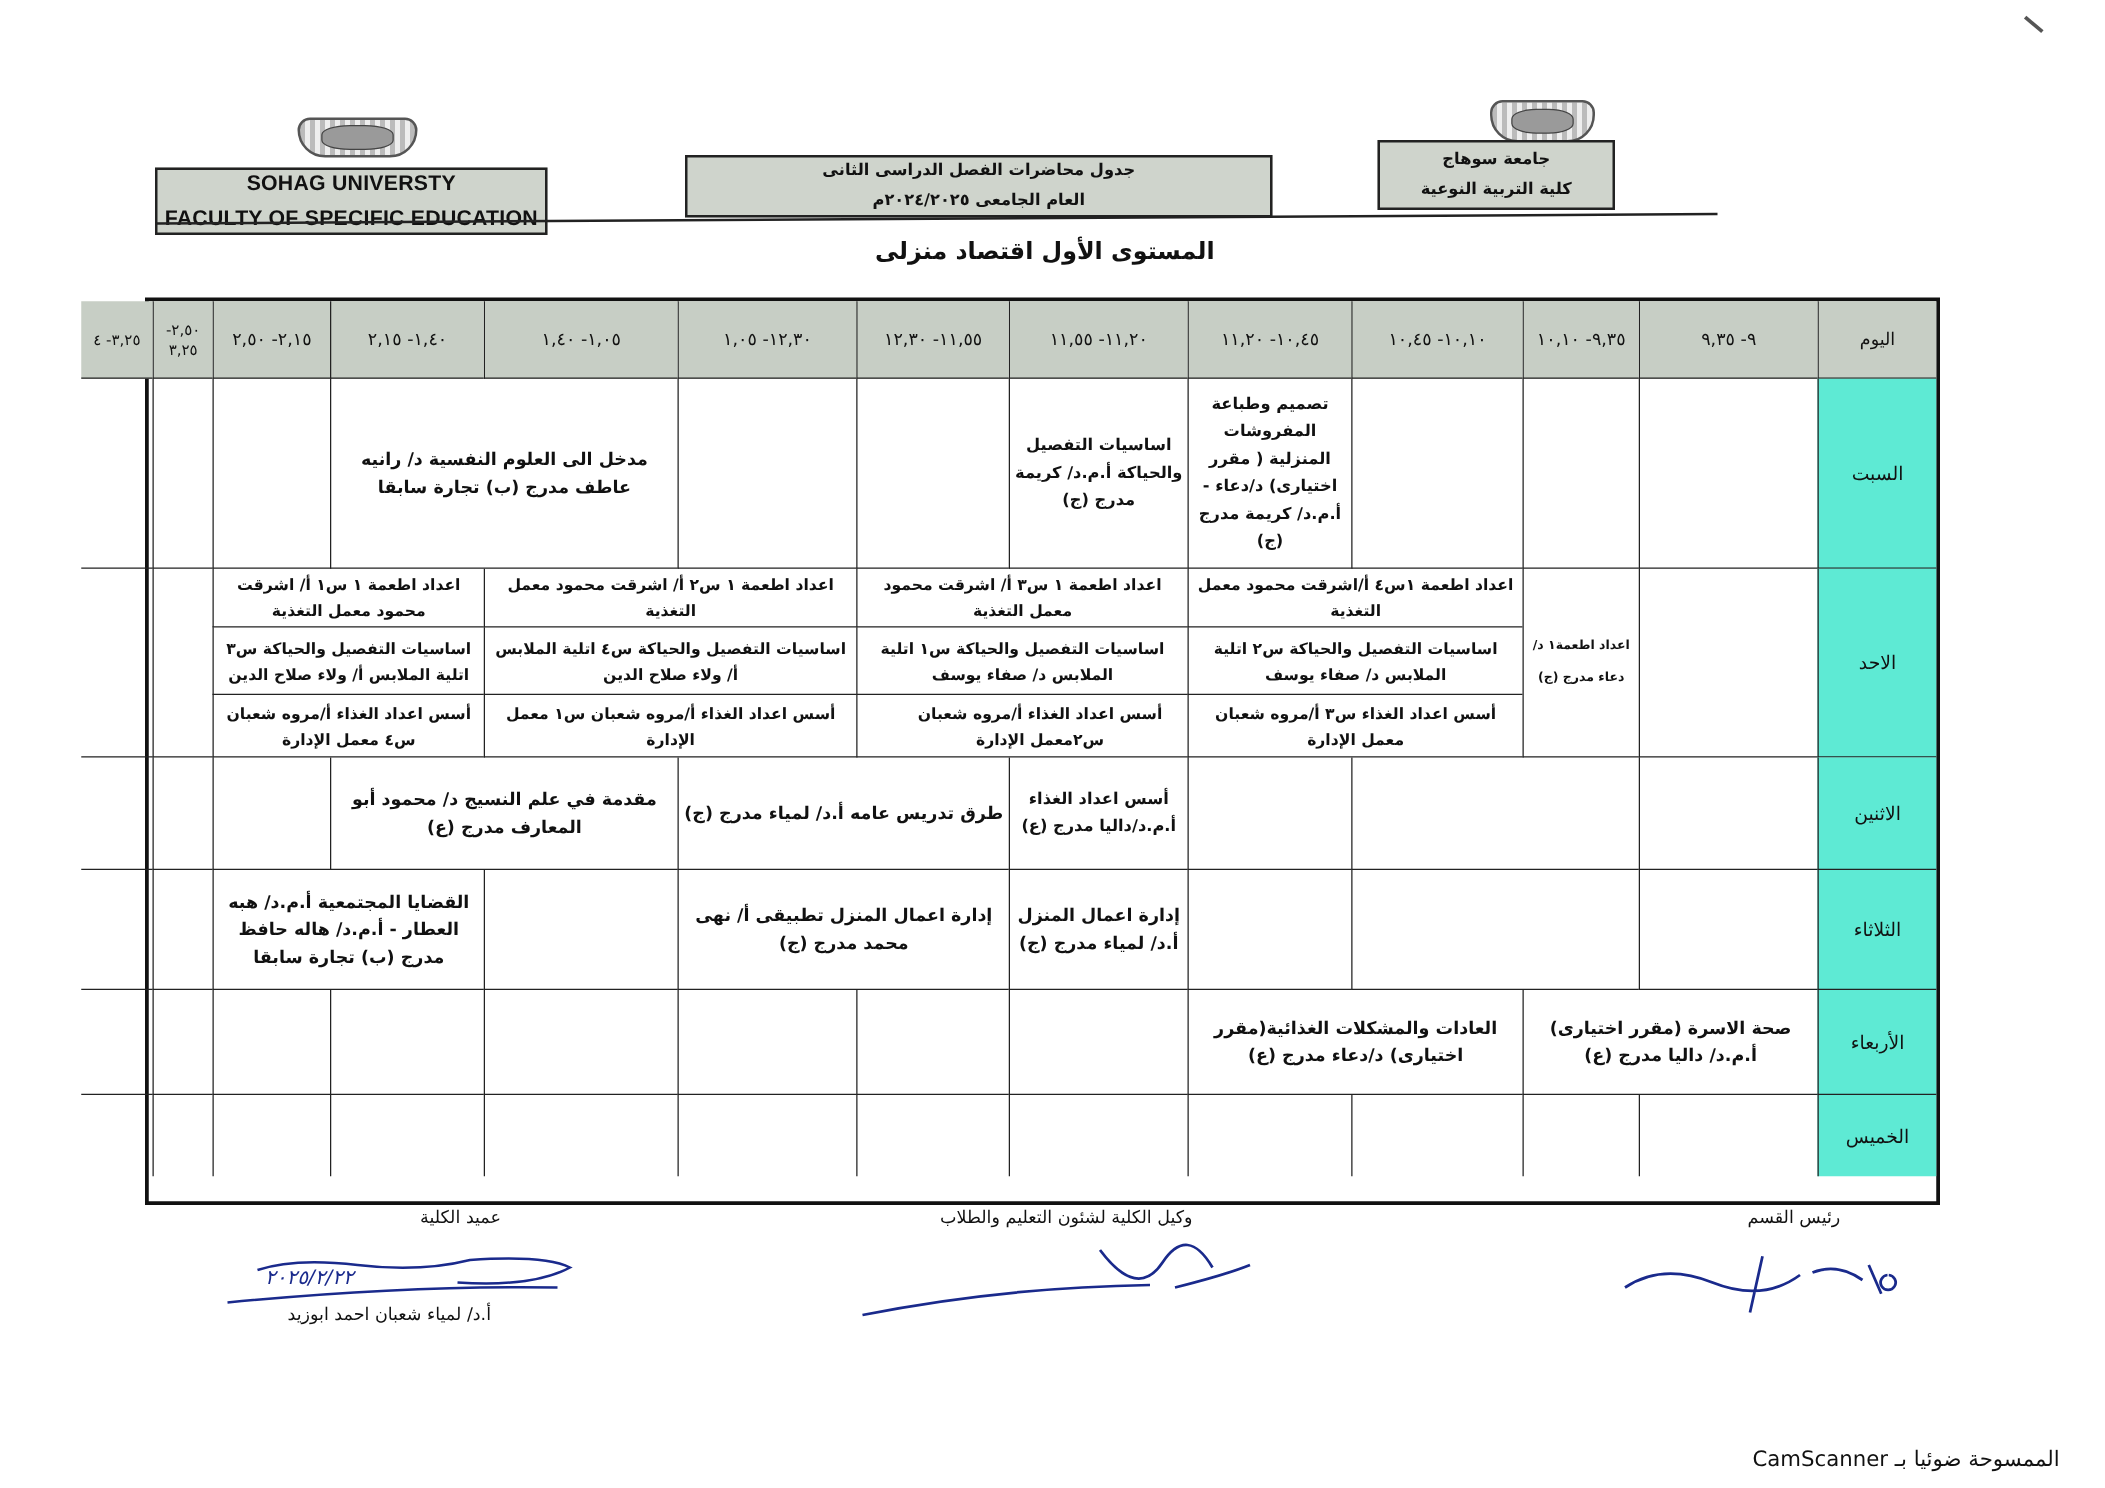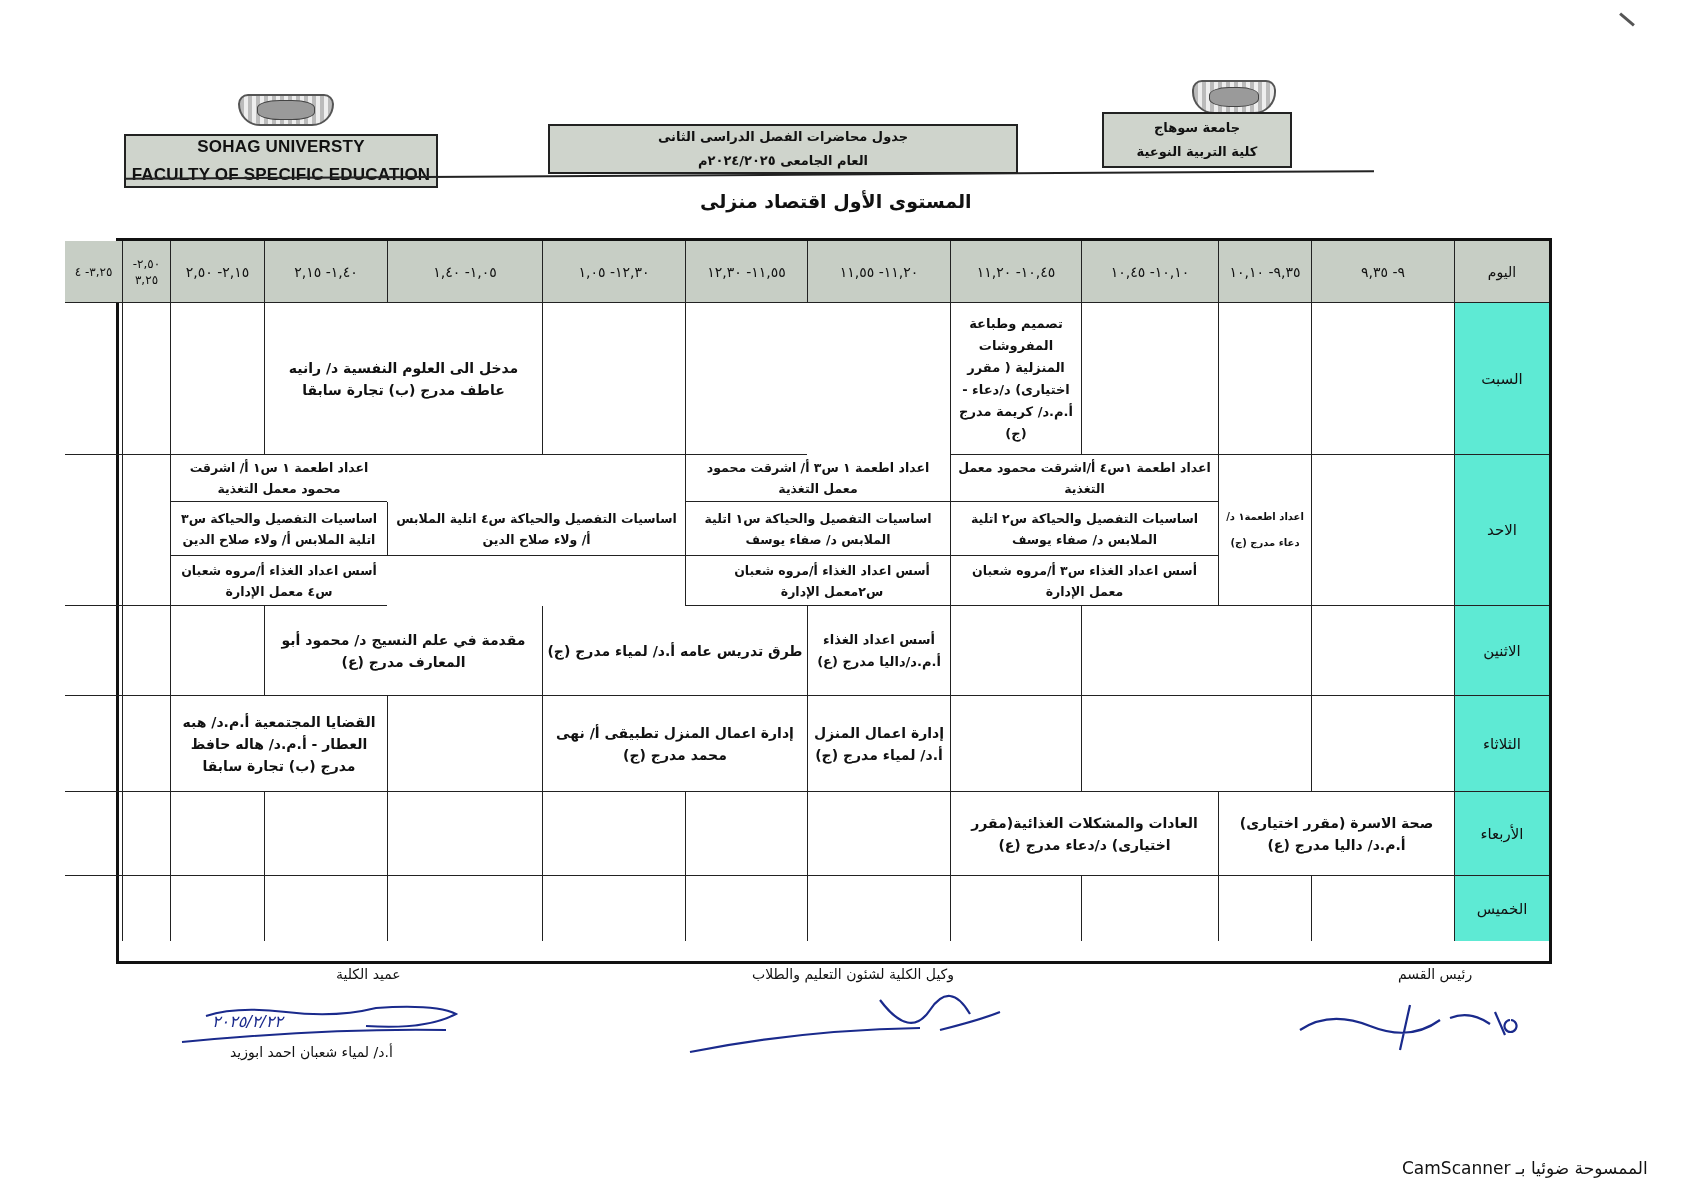--- a/index.html
+++ b/index.html
@@ -90,40 +90,43 @@
   <div class="cell head" style="grid-column:10;grid-row:1;">١,٤٠- ٢,١٥</div>
   <div class="cell head" style="grid-column:11;grid-row:1;">٢,١٥- ٢,٥٠</div>
   <div class="cell head" style="grid-column:12;grid-row:1;font-size:12px;line-height:16px;">٢,٥٠- ٣,٢٥</div>
   <div class="cell head last-col" style="grid-column:13;grid-row:1;font-size:12px;">٣,٢٥- ٤</div>
 
   <div class="cell day" style="grid-column:1;grid-row:2;">السبت</div>
   <div class="cell" style="grid-column:2;grid-row:2;"></div>
   <div class="cell" style="grid-column:3;grid-row:2;"></div>
   <div class="cell" style="grid-column:4;grid-row:2;"></div>
   <div class="cell" style="grid-column:5;grid-row:2;">تصميم وطباعة المفروشات المنزلية ( مقرر اختيارى) د/دعاء - أ.م.د/ كريمة مدرج (ج)</div>
+  <div class="cell" style="grid-column:6;grid-row:2;">اساسيات التفصيل والحياكة أ.م.د/ كريمة مدرج (ج)</div>
   <div class="cell" style="grid-column:7;grid-row:2;"></div>
   <div class="cell" style="grid-column:8;grid-row:2;"></div>
   <div class="cell" style="grid-column:9 / span 2;grid-row:2;font-size:14px;">مدخل الى العلوم النفسية د/ رانيه عاطف مدرج (ب) تجارة سابقا</div>
   <div class="cell" style="grid-column:11;grid-row:2;"></div>
   <div class="cell" style="grid-column:12;grid-row:2;"></div>
   <div class="cell last-col" style="grid-column:13;grid-row:2;"></div>
 
   <div class="cell day" style="grid-column:1;grid-row:3 / span 3;">الاحد</div>
   <div class="cell" style="grid-column:2;grid-row:3 / span 3;"></div>
   <div class="cell" style="grid-column:3;grid-row:3 / span 3;font-size:10px;line-height:26px;">اعداد اطعمة١ د/دعاء مدرج (ج)</div>
 
   <div class="cell sub" style="grid-column:4 / span 2;grid-row:3;">اعداد اطعمة ١س٤ أ/اشرقت محمود معمل التغذية</div>
   <div class="cell sub" style="grid-column:4 / span 2;grid-row:4;">اساسيات التفصيل والحياكة س٢ اتلية الملابس د/ صفاء يوسف</div>
   <div class="cell sub" style="grid-column:4 / span 2;grid-row:5;">أسس اعداد الغذاء س٣ أ/مروه شعبان معمل الإدارة</div>
 
   <div class="cell sub" style="grid-column:6 / span 2;grid-row:3;">اعداد اطعمة ١ س٣ أ/ اشرقت محمود معمل التغذية</div>
   <div class="cell sub" style="grid-column:6 / span 2;grid-row:4;">اساسيات التفصيل والحياكة س١ اتلية الملابس د/ صفاء يوسف</div>
   <div class="cell sub" style="grid-column:6 / span 2;grid-row:5;padding-left:32px;">أسس اعداد الغذاء أ/مروه شعبان س٢معمل الإدارة</div>
 
+  <div class="cell sub" style="grid-column:8 / span 2;grid-row:3;">اعداد اطعمة ١ س٢ أ/ اشرقت محمود معمل التغذية</div>
   <div class="cell sub" style="grid-column:8 / span 2;grid-row:4;">اساسيات التفصيل والحياكة س٤ اتلية الملابس أ/ ولاء صلاح الدين</div>
+  <div class="cell sub" style="grid-column:8 / span 2;grid-row:5;">أسس اعداد الغذاء أ/مروه شعبان س١ معمل الإدارة</div>
 
   <div class="cell sub" style="grid-column:10 / span 2;grid-row:3;">اعداد اطعمة ١ س١ أ/ اشرقت محمود معمل التغذية</div>
   <div class="cell sub" style="grid-column:10 / span 2;grid-row:4;">اساسيات التفصيل والحياكة س٣ اتلية الملابس أ/ ولاء صلاح الدين</div>
   <div class="cell sub" style="grid-column:10 / span 2;grid-row:5;">أسس اعداد الغذاء أ/مروه شعبان س٤ معمل الإدارة</div>
 
   <div class="cell" style="grid-column:12;grid-row:3 / span 3;"></div>
   <div class="cell last-col" style="grid-column:13;grid-row:3 / span 3;"></div>
 
   <div class="cell day" style="grid-column:1;grid-row:6;">الاثنين</div>
   <div class="cell" style="grid-column:2;grid-row:6;"></div>

